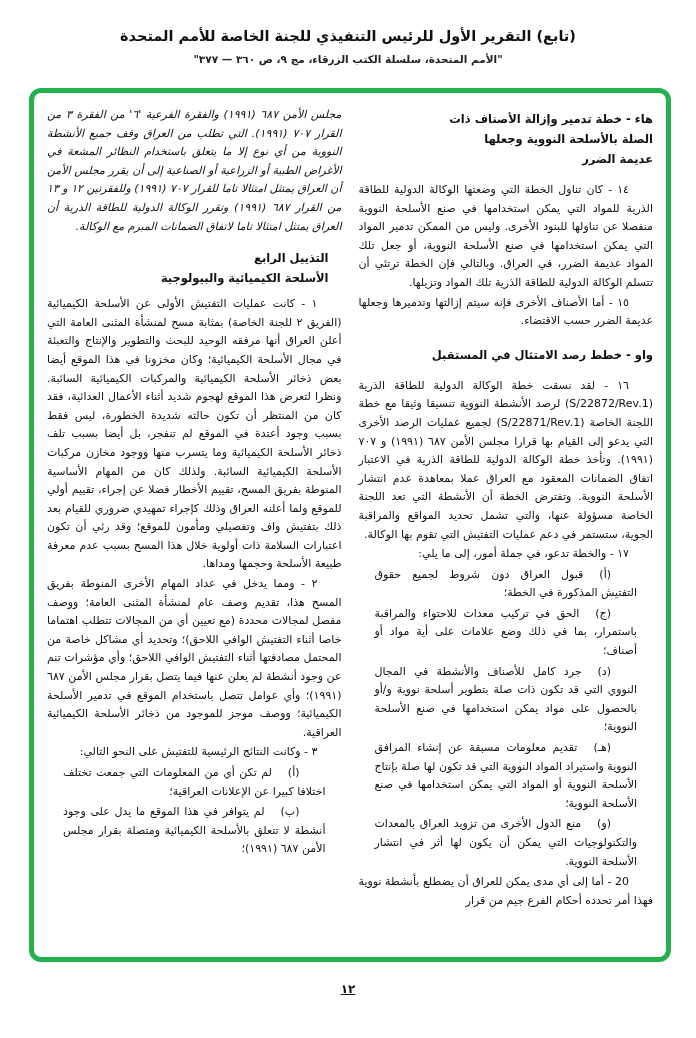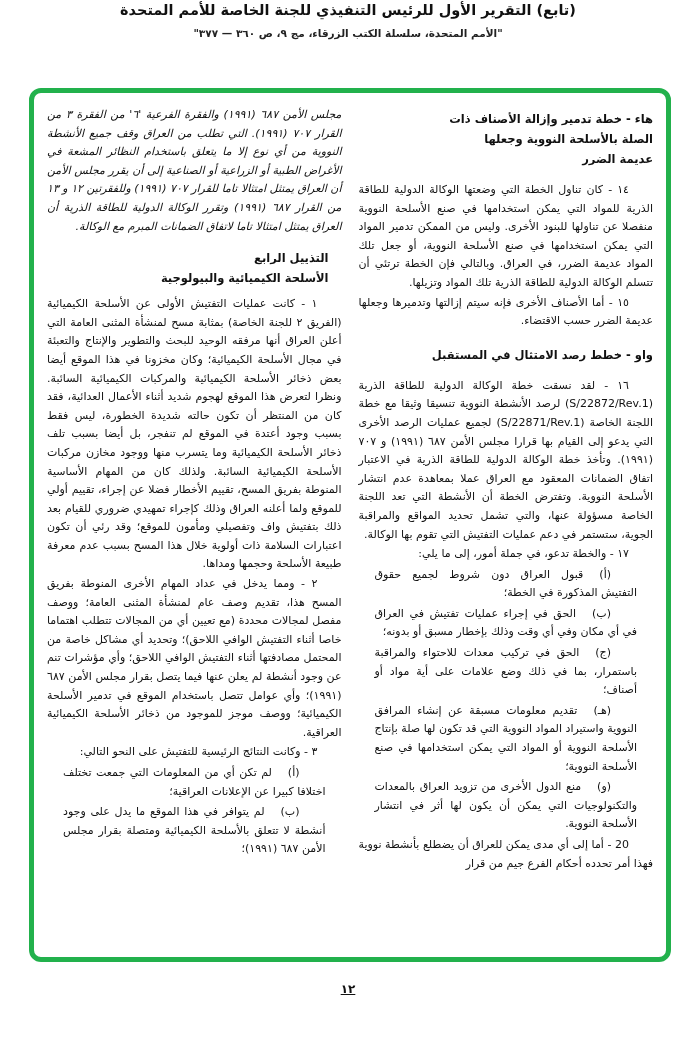--- a/index.html
+++ b/index.html
@@ -4,21 +4,21 @@
 <style>
   * { margin: 0; padding: 0; box-sizing: border-box; }
   html, body { width: 696px; background: #ffffff; }
   body {
     height: 1038px;
     position: relative;
     font-family: "DejaVu Sans", sans-serif;
     color: #111;
     direction: rtl;
   }
-  .page-header { text-align: center; padding-top: 2px; }
+  .page-header { text-align: center; padding-top: 28px; }
   .page-header .title {
     font-size: 14.5px;
     font-weight: bold;
     letter-spacing: 0;
   }
   .page-header .subtitle {
     margin-top: 9px;
     font-size: 10.5px;
     font-weight: bold;
     color: #222;
@@ -94,22 +94,22 @@
     <section class="col">
       <h3 class="h-center">هاء - خطة تدمير وإزالة الأصناف ذات
 الصلة بالأسلحة النووية وجعلها
 عديمة الضرر</h3>
       <p class="para">١٤ -  كان تناول الخطة التي وضعتها الوكالة الدولية للطاقة الذرية للمواد التي يمكن استخدامها في صنع الأسلحة النووية منفصلا عن تناولها للبنود الأخرى. وليس من الممكن تدمير المواد التي يمكن استخدامها في صنع الأسلحة النووية، أو جعل تلك المواد عديمة الضرر، في العراق. وبالتالي فإن الخطة ترتئي أن تتسلم الوكالة الدولية للطاقة الذرية تلك المواد وتزيلها.</p>
       <p class="para">١٥ -  أما الأصناف الأخرى فإنه سيتم إزالتها وتدميرها وجعلها عديمة الضرر حسب الاقتضاء.</p>
       <h3 class="h-center mid">واو - خطط رصد الامتثال في المستقبل</h3>
       <p class="para">١٦ -  لقد نسقت خطة الوكالة الدولية للطاقة الذرية (S/22872/Rev.1) لرصد الأنشطة النووية تنسيقا وثيقا مع خطة اللجنة الخاصة (S/22871/Rev.1) لجميع عمليات الرصد الأخرى التي يدعو إلى القيام بها قرارا مجلس الأمن ٦٨٧ (١٩٩١) و ٧٠٧ (١٩٩١). وتأخذ خطة الوكالة الدولية للطاقة الذرية في الاعتبار اتفاق الضمانات المعقود مع العراق عملا بمعاهدة عدم انتشار الأسلحة النووية. وتفترض الخطة أن الأنشطة التي تعد اللجنة الخاصة مسؤولة عنها، والتي تشمل تحديد المواقع والمراقبة الجوية، ستستمر في دعم عمليات التفتيش التي تقوم بها الوكالة.</p>
       <p class="para">١٧ -  والخطة تدعو، في جملة أمور، إلى ما يلي:</p>
       <p class="item"><span class="marker">(أ)</span><span>قبول العراق دون شروط لجميع حقوق التفتيش المذكورة في الخطة؛</span></p>
-      <p class="item"><span class="marker">(ب)</span><span>الحق في إجراء عمليات تفتيش في العراق في أي مكان وفي أي وقت وذلك بإخطار مسبق أو بدونه؛</span></p>
       <p class="item"><span class="marker">(ج)</span><span>الحق في تركيب معدات للاحتواء والمراقبة باستمرار، بما في ذلك وضع علامات على أية مواد أو أصناف؛</span></p>
+      <p class="item"><span class="marker">(د)</span><span>جرد كامل للأصناف والأنشطة في المجال النووي التي قد تكون ذات صلة بتطوير أسلحة نووية و/أو بالحصول على مواد يمكن استخدامها في صنع الأسلحة النووية؛</span></p>
       <p class="item"><span class="marker">(هـ)</span><span>تقديم معلومات مسبقة عن إنشاء المرافق النووية واستيراد المواد النووية التي قد تكون لها صلة بإنتاج الأسلحة النووية أو المواد التي يمكن استخدامها في صنع الأسلحة النووية؛</span></p>
       <p class="item"><span class="marker">(و)</span><span>منع الدول الأخرى من تزويد العراق بالمعدات والتكنولوجيات التي يمكن أن يكون لها أثر في انتشار الأسلحة النووية.</span></p>
       <p class="para">20 -  أما إلى أي مدى يمكن للعراق أن يضطلع بأنشطة نووية فهذا أمر تحدده أحكام الفرع جيم من قرار</p>
     </section>
 
     <section class="col">
       <p class="para no-indent">مجلس الأمن ٦٨٧ (١٩٩١) والفقرة الفرعية '٦' من الفقرة ٣ من القرار ٧٠٧ (١٩٩١). التي تطلب من العراق وقف جميع الأنشطة النووية من أي نوع إلا ما يتعلق باستخدام النظائر المشعة في الأغراض الطبية أو الزراعية أو الصناعية إلى أن يقرر مجلس الأمن أن العراق يمتثل امتثالا تاما للقرار ٧٠٧ (١٩٩١) وللفقرتين ١٢ و ١٣ من القرار ٦٨٧ (١٩٩١) وتقرر الوكالة الدولية للطاقة الذرية أن العراق يمتثل امتثالا تاما لاتفاق الضمانات المبرم مع الوكالة.</p>
       <h3 class="h-right">التذييل الرابع
 الأسلحة الكيميائية والبيولوجية</h3>
       <p class="para">١ -  كانت عمليات التفتيش الأولى عن الأسلحة الكيميائية (الفريق ٢ للجنة الخاصة) بمثابة مسح لمنشأة المثنى العامة التي أعلن العراق أنها مرفقه الوحيد للبحث والتطوير والإنتاج والتعبئة في مجال الأسلحة الكيميائية؛ وكان مخزونا في هذا الموقع أيضا بعض ذخائر الأسلحة الكيميائية والمركبات الكيميائية السائبة. ونظرا لتعرض هذا الموقع لهجوم شديد أثناء الأعمال العدائية، فقد كان من المنتظر أن تكون حالته شديدة الخطورة، ليس فقط بسبب وجود أعتدة في الموقع لم تنفجر، بل أيضا بسبب تلف ذخائر الأسلحة الكيميائية وما يتسرب منها ووجود مخازن مركبات الأسلحة الكيميائية السائبة. ولذلك كان من المهام الأساسية المنوطة بفريق المسح، تقييم الأخطار فضلا عن إجراء، تقييم أولي للموقع ولما أعلنه العراق وذلك كإجراء تمهيدي ضروري للقيام بعد ذلك بتفتيش واف وتفصيلي ومأمون للموقع؛ وقد رئي أن تكون اعتبارات السلامة ذات أولوية خلال هذا المسح بسبب عدم معرفة طبيعة الأسلحة وحجمها ومداها.</p>

